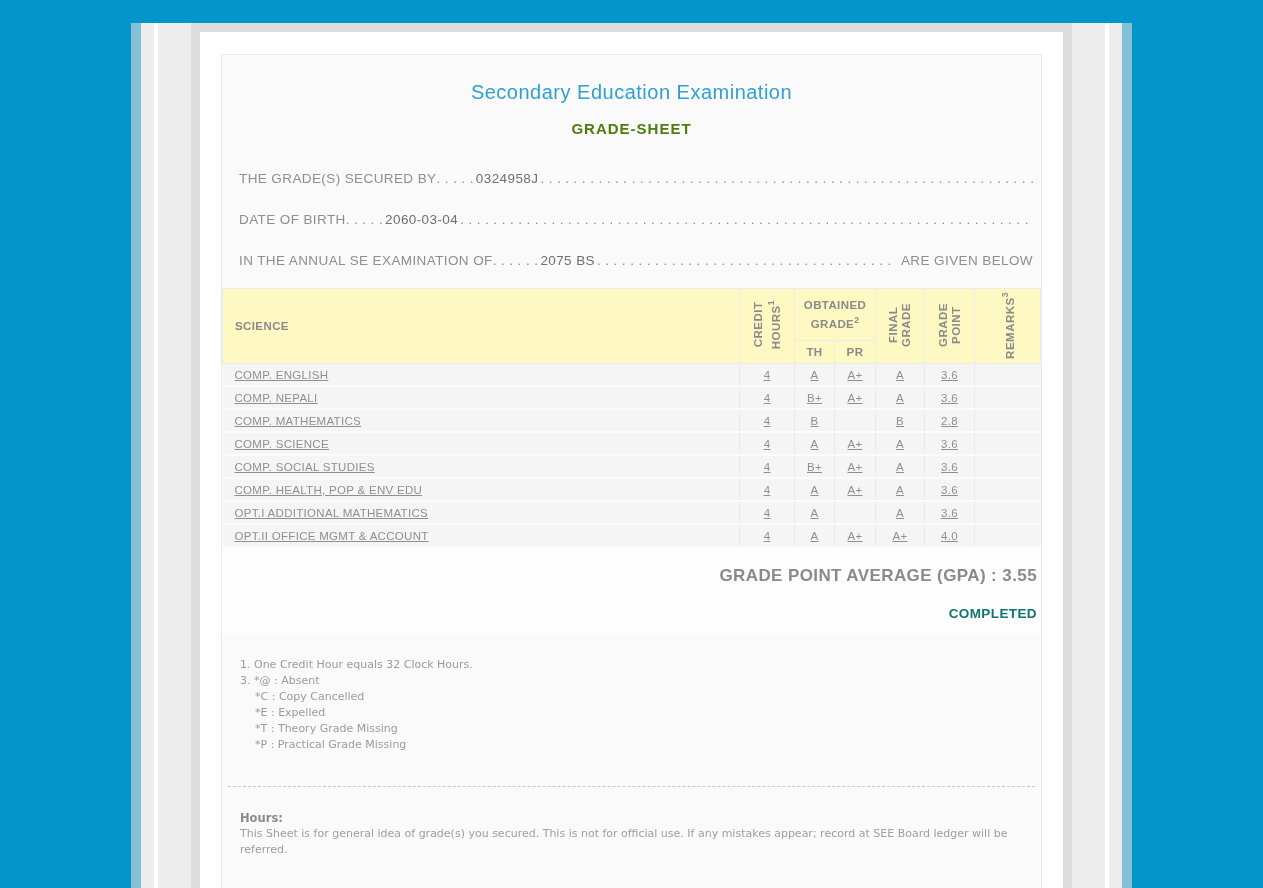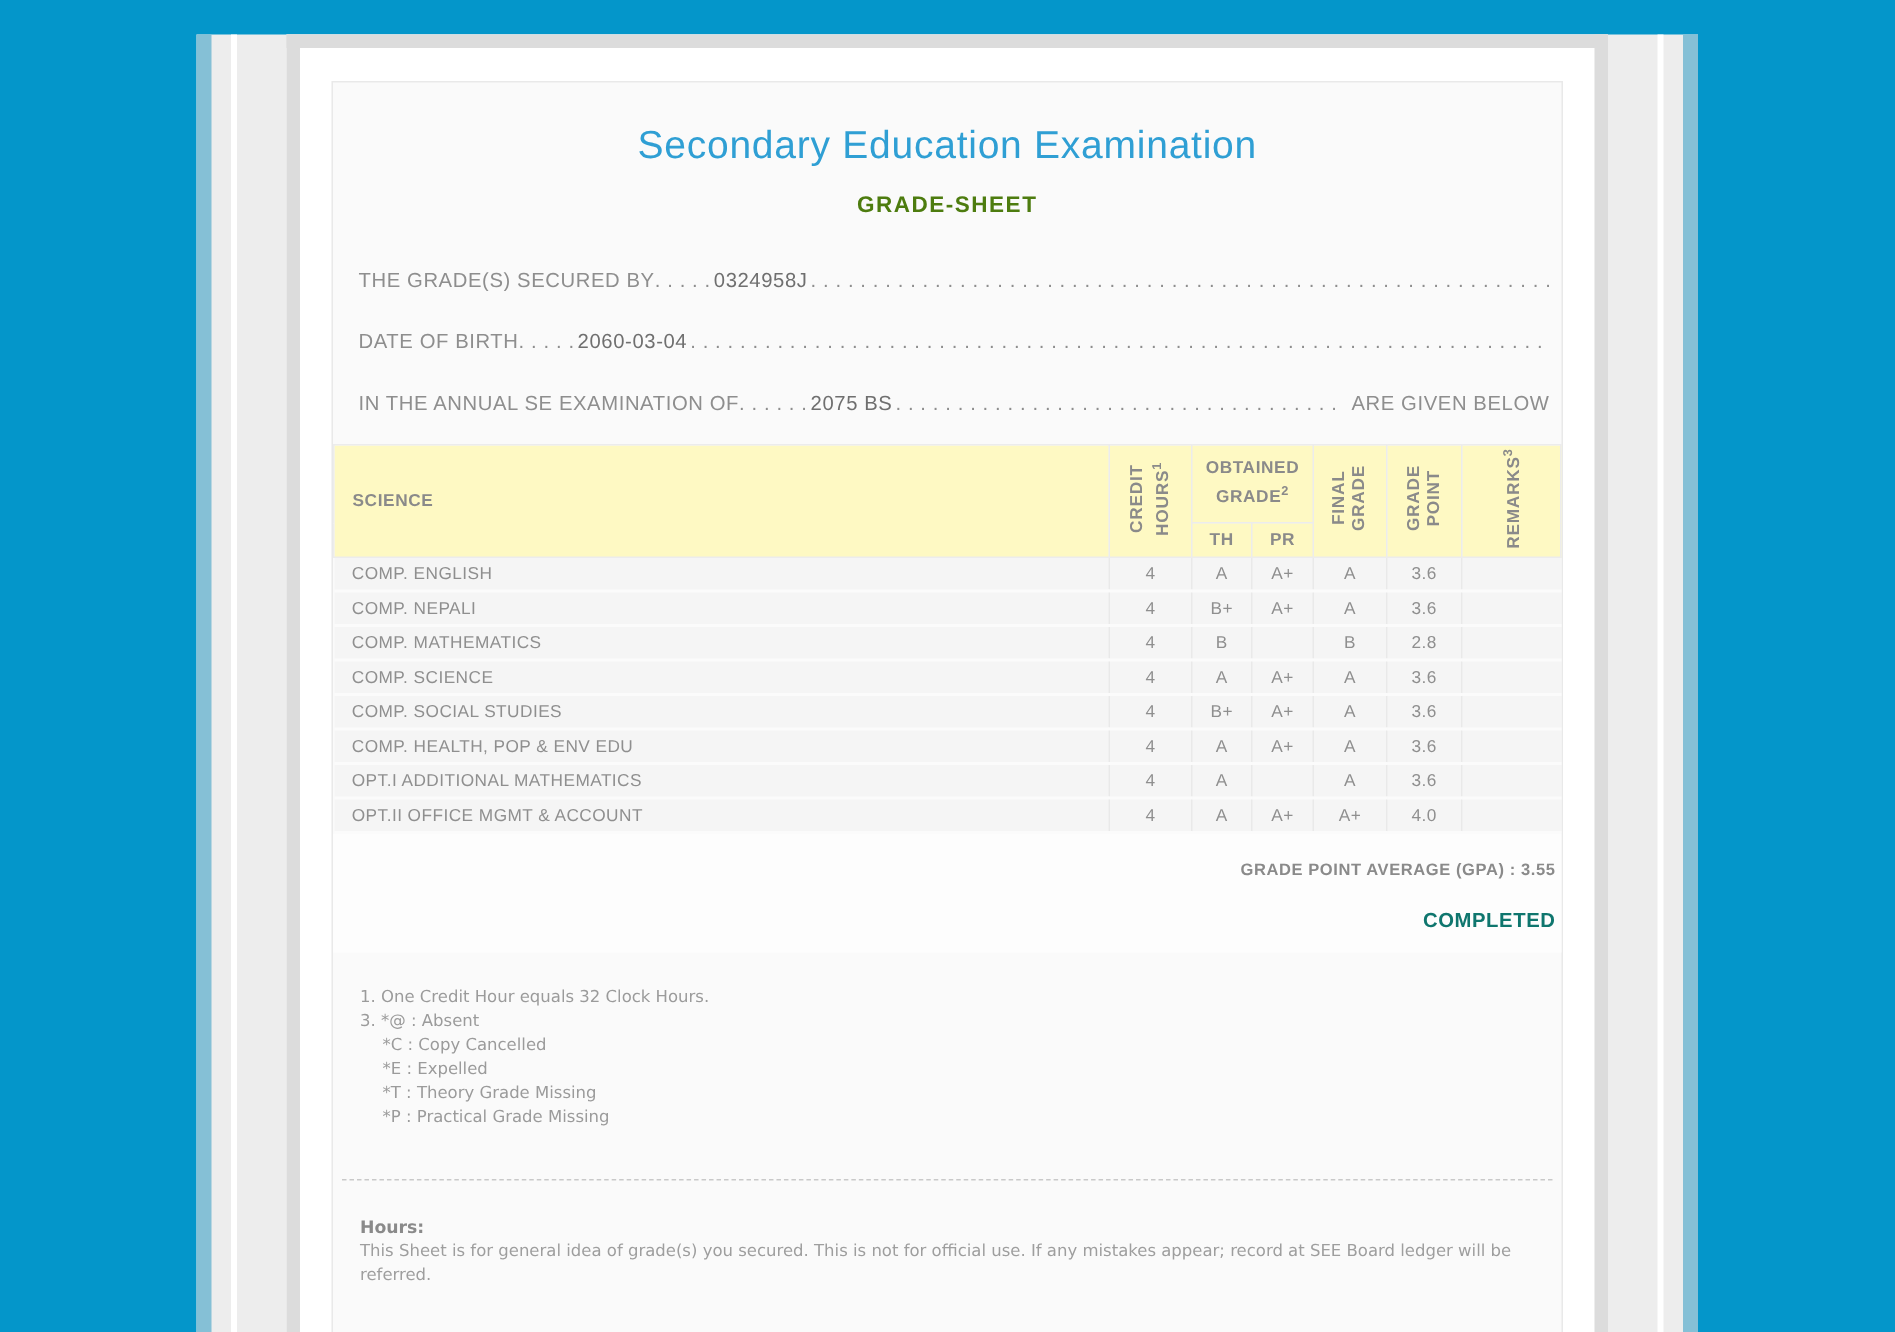--- a/index.html
+++ b/index.html
@@ -26,21 +26,21 @@
   }
   .sheet{
     background:#fafafa;
     border:1px solid #e9e9e9;
     min-height:822px;box-sizing:border-box;
     padding:26px 0 30px;
     color:#8e8e8e;
   }
   .title{
     margin:0;text-align:center;
-    font-size:26px;font-weight:normal;letter-spacing:0.5px;
+    font-size:20px;font-weight:normal;letter-spacing:0.5px;
     color:#2f9fd4;
   }
   .subtitle{
     margin:16px 0 0;text-align:center;
     font-size:15px;font-weight:bold;letter-spacing:1px;
     color:#4d7c0f;
   }
   .info{padding:0 8px 0 17px;margin-top:34px;}
   .info-line{
     display:flex;align-items:baseline;white-space:nowrap;overflow:hidden;
@@ -68,28 +68,28 @@
     writing-mode:vertical-rl;transform:rotate(180deg);
     white-space:nowrap;line-height:13px;display:inline-block;
     letter-spacing:0.5px;
   }
   sup{font-size:8.5px;}
   tbody td{
     background:#f5f5f5;
     border-left:1px solid #e9e9e9;border-right:1px solid #e9e9e9;
     border-bottom:2px solid #fbfbfb;
     height:21px;padding:0;text-align:center;
-    font-size:11.5px;color:#8f8f8f;letter-spacing:0.3px;
+    font-size:11.5px;color:#8f8f8f;letter-spacing:0.3px;text-decoration:underline;
   }
   tbody td.subject{text-align:left;padding-left:12px;border-left:none;}
   tbody td.remarks{border-right:none;}
 
   .summary{background:#fdfdfd;padding:18px 4px 14px 0;}
   .gpa{
-    text-align:right;font-size:11px;font-weight:bold;
+    text-align:right;font-size:17px;font-weight:bold;
     letter-spacing:0.4px;color:#8a8a8a;
   }
   .status{
     text-align:right;font-size:13.5px;font-weight:bold;
     letter-spacing:0.4px;color:#0f766e;margin-top:20px;
   }
   .footnotes{
     margin-top:22px;padding-left:18px;
     font-family:"DejaVu Sans",sans-serif;
     font-size:11px;line-height:16px;color:#9b9b9b;

